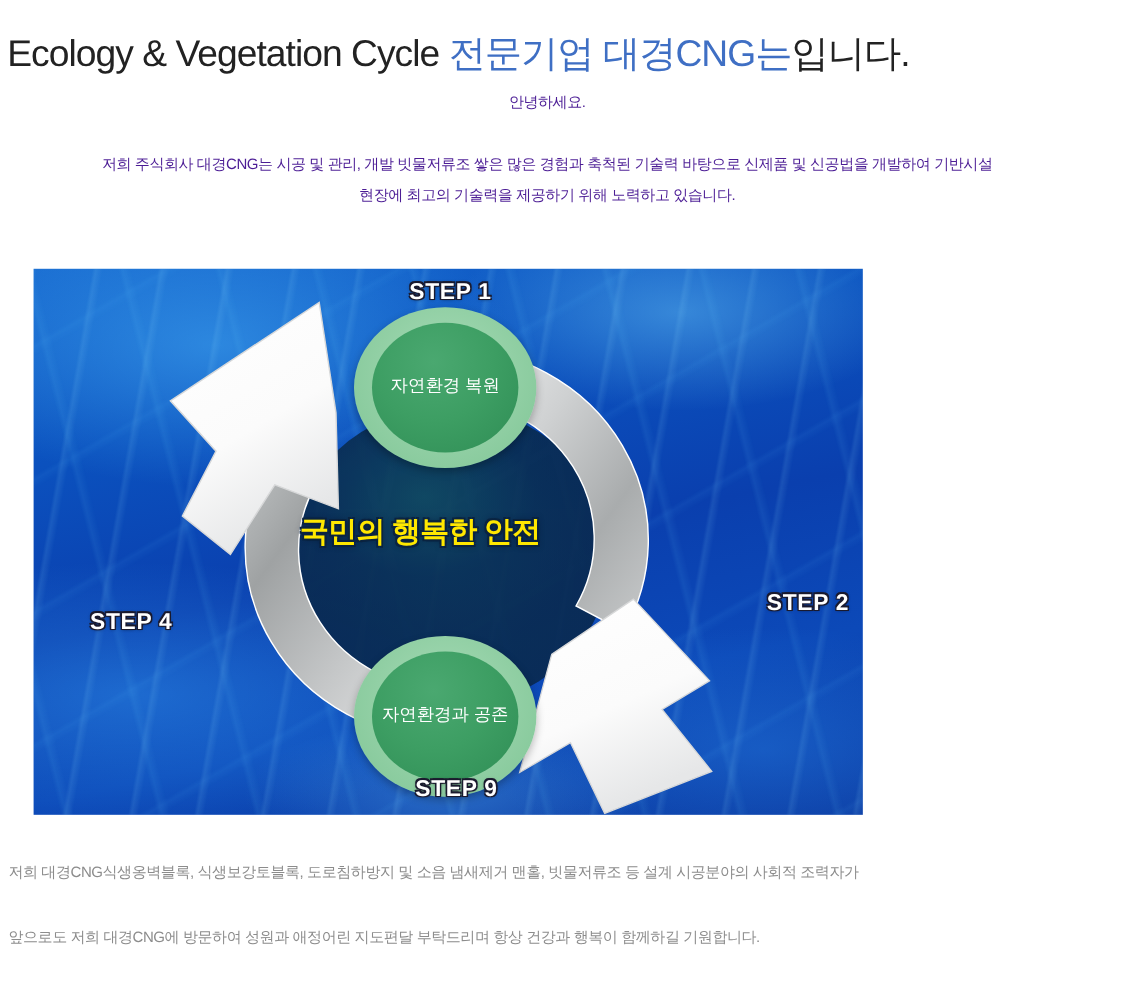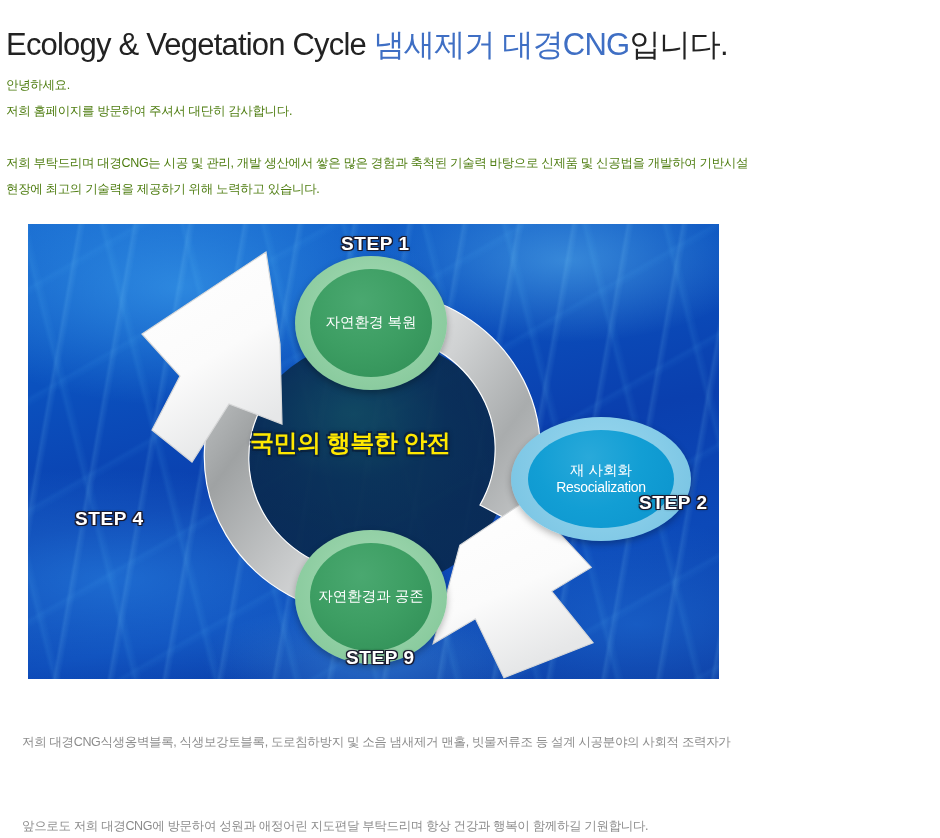--- a/index.html
+++ b/index.html
@@ -29,24 +29,25 @@
     font-weight: 400;
   }
   .page-title .accent { color: #3f6fc4; }
 
   
   .intro-block {
     position: absolute;
     left: 6px;
     top: 72px;
     width: 900px;
-    color: #4d7c0f;
+    color: #4c1d95;
     font-size: 12.5px;
     line-height: 26px;
     letter-spacing: -0.35px;
+    text-align: center;
   }
   .intro-block p { margin: 0; }
   .intro-block .spacer { height: 26px; }
 
   
   .diagram {
     position: absolute;
     left: 28px;
     top: 224px;
     width: 691px;
@@ -173,33 +174,32 @@
   .outro-block {
     position: absolute;
     left: 6px;
     top: 713px;
     width: 900px;
     color: #8c8c8c;
     font-size: 12.5px;
     line-height: 26px;
     letter-spacing: -0.35px;
   }
-  .outro-block p { margin: 16px; }
+  .outro-block p { margin: 1px; }
   .outro-block .spacer { height: 26px; }
 </style>
 </head>
 <body>
 
-<h1 class="page-title"><span>Ecology &amp; Vegetation Cycle </span><span class="accent">냄새제거 대경CNG</span><span>입니다.</span></h1>
+<h1 class="page-title"><span>Ecology &amp; Vegetation Cycle </span><span class="accent">전문기업 대경CNG는</span><span>입니다.</span></h1>
 
 <div class="intro-block">
   <p>안녕하세요.</p>
-  <p>저희 홈페이지를 방문하여 주셔서 대단히 감사합니다.</p>
   <div class="spacer"></div>
-  <p>저희 부탁드리며 대경CNG는 시공 및 관리, 개발 생산에서 쌓은 많은 경험과 축척된 기술력 바탕으로 신제품 및 신공법을  개발하여 기반시설</p>
+  <p>저희 주식회사 대경CNG는 시공 및 관리, 개발 빗물저류조 쌓은 많은 경험과 축척된 기술력 바탕으로 신제품 및 신공법을  개발하여 기반시설</p>
   <p>현장에 최고의 기술력을 제공하기 위해 노력하고 있습니다.</p>
 </div>
 
 <div class="diagram">
 
   <div class="water"></div>
 
   <div class="earth"></div>
 
   <svg class="ring" width="691" height="455" viewBox="0 0 691 455">
@@ -231,26 +231,20 @@
 
     <polygon points="108,110 232,28 246,120 248,200 195,180 158,238 118,206 146,152" fill="url(#gradHeadWhite)" stroke="#d7d8d9" stroke-width="1.2" transform="translate(6,0)"></polygon>
   </svg>
 
   <div class="node node-green" id="node-step1">
     <div class="node-inner">
       <span>자연환경 복원</span>
     </div>
   </div>
 
-  <div class="node node-blue" id="node-step2">
-    <div class="node-inner">
-      <span>재 사회화</span>
-      <span class="sub">Resocialization</span>
-    </div>
-  </div>
 
   <div class="node node-green" id="node-step3">
     <div class="node-inner">
       <span>자연환경과 공존</span>
     </div>
   </div>
 
 
   <div class="step-label" id="step-label-1">STEP 1</div>
   <div class="step-label" id="step-label-2">STEP 2</div>

